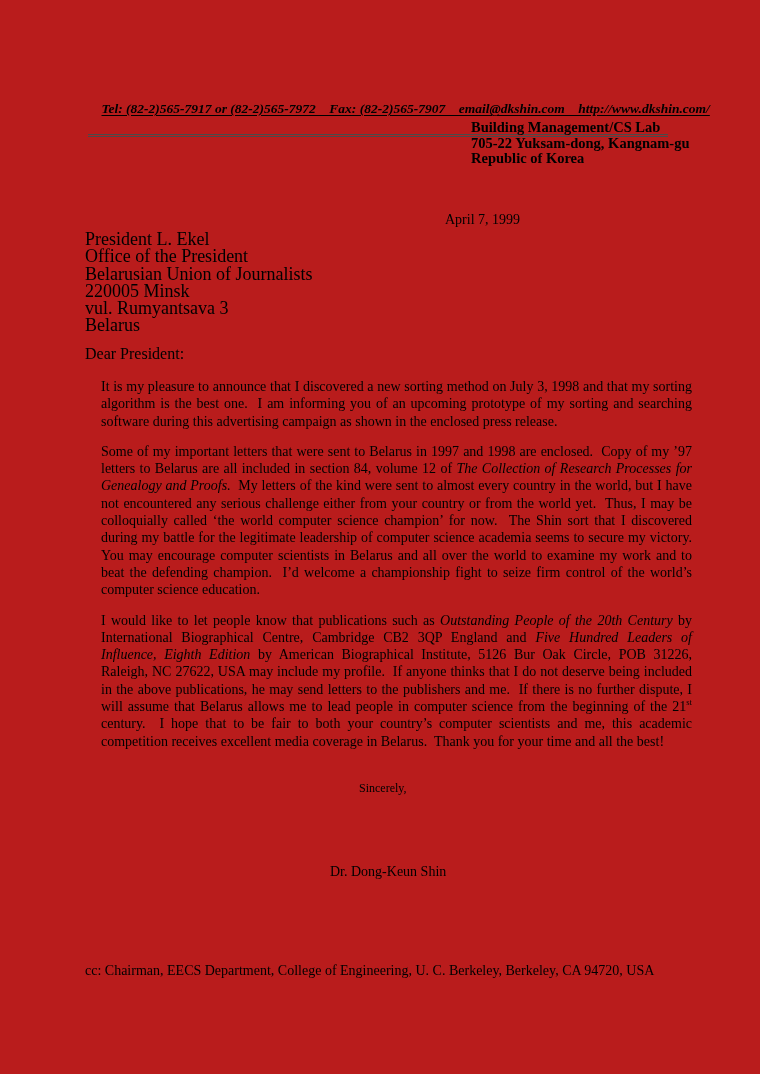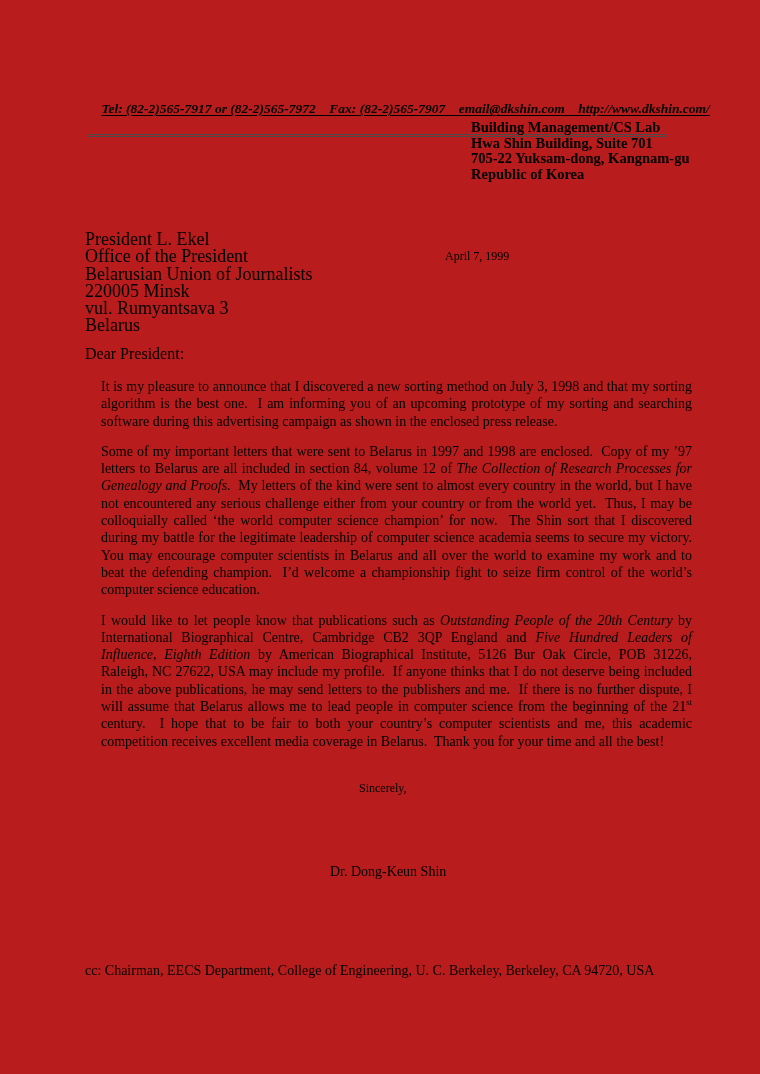--- a/index.html
+++ b/index.html
@@ -29,21 +29,21 @@
     position:absolute;
     left:443px; top:120px;
     font-weight:bold;
     font-size:14.5px;
     line-height:15.7px;
     margin-left:28px;
   }
   .date{
     position:absolute;
     left:445px; top:211px;
-    font-size:12px; line-height:17px;margin-top:37px;
+    font-size:14px; line-height:17px;
   }
   .recipient{
     position:absolute;
     left:85px; top:231px;
     font-size:18px; line-height:17.3px;
   }
   .salutation{
     position:absolute;
     left:85px; top:345px;
     font-size:16px; line-height:17.3px;
@@ -79,21 +79,20 @@
 <body>
 
 <div class="page">
 
   <header class="letterhead">
     <span class="contact">Tel: (82-2)565-7917 or (82-2)565-7972    Fax: (82-2)565-7907    email@dkshin.com    http://www.dkshin.com/</span>
   </header>
 
   <div class="sender">
     <div>Building Management/CS Lab</div>
-    <div>Hwa Shin Building, Suite 701</div>
     <div>705-22 Yuksam-dong, Kangnam-gu</div>
     <div>Republic of Korea</div>
   </div>
 
   <div class="date">April 7, 1999</div>
 
   <div class="recipient">
     <div>President L. Ekel</div>
     <div>Office of the President</div>
     <div>Belarusian Union of Journalists</div>

